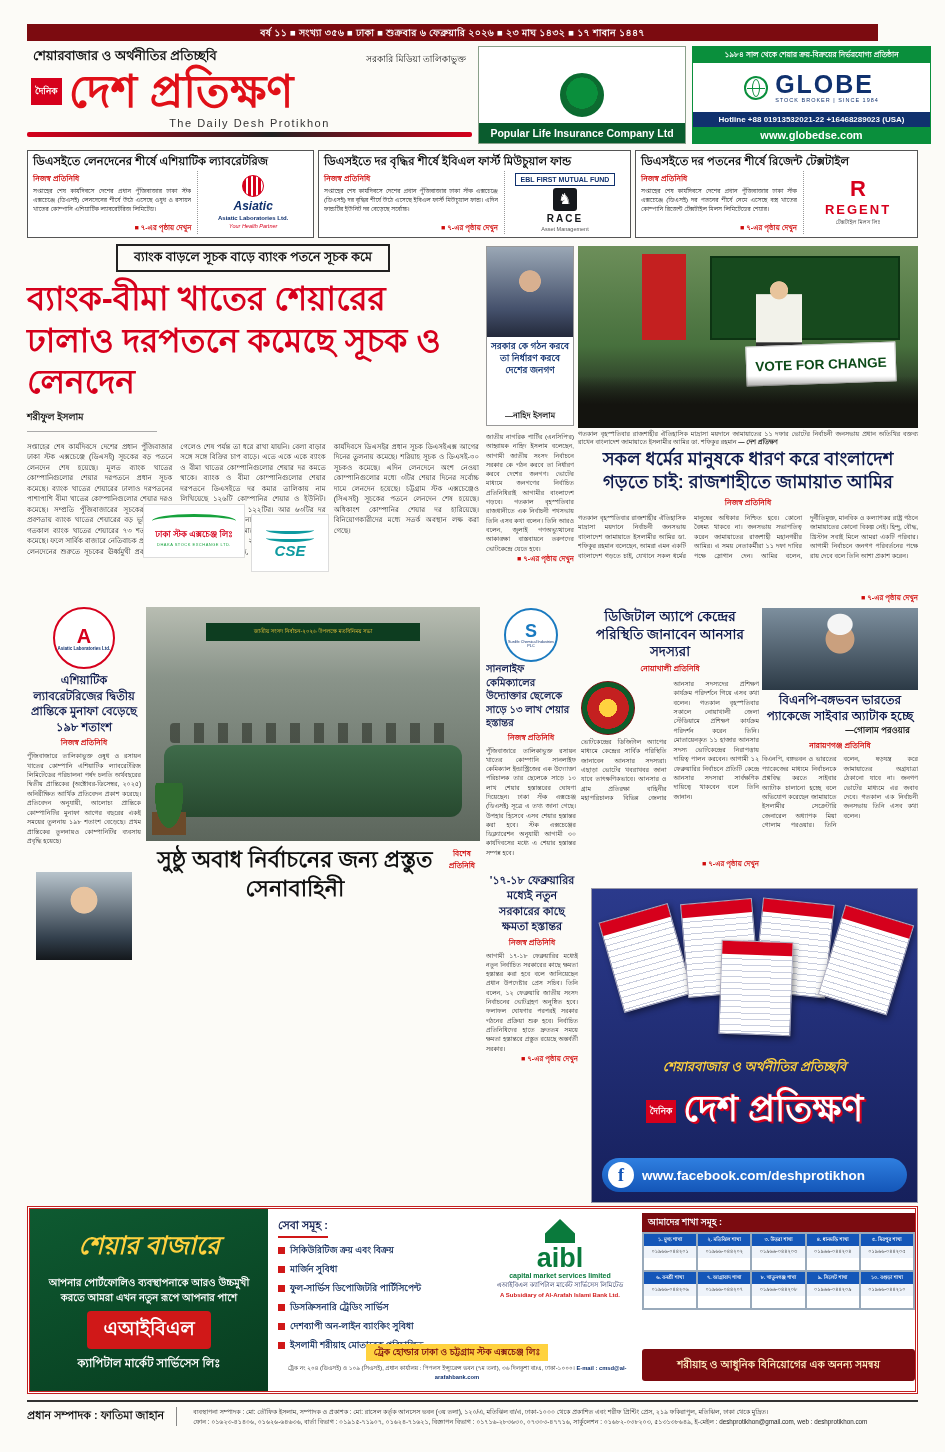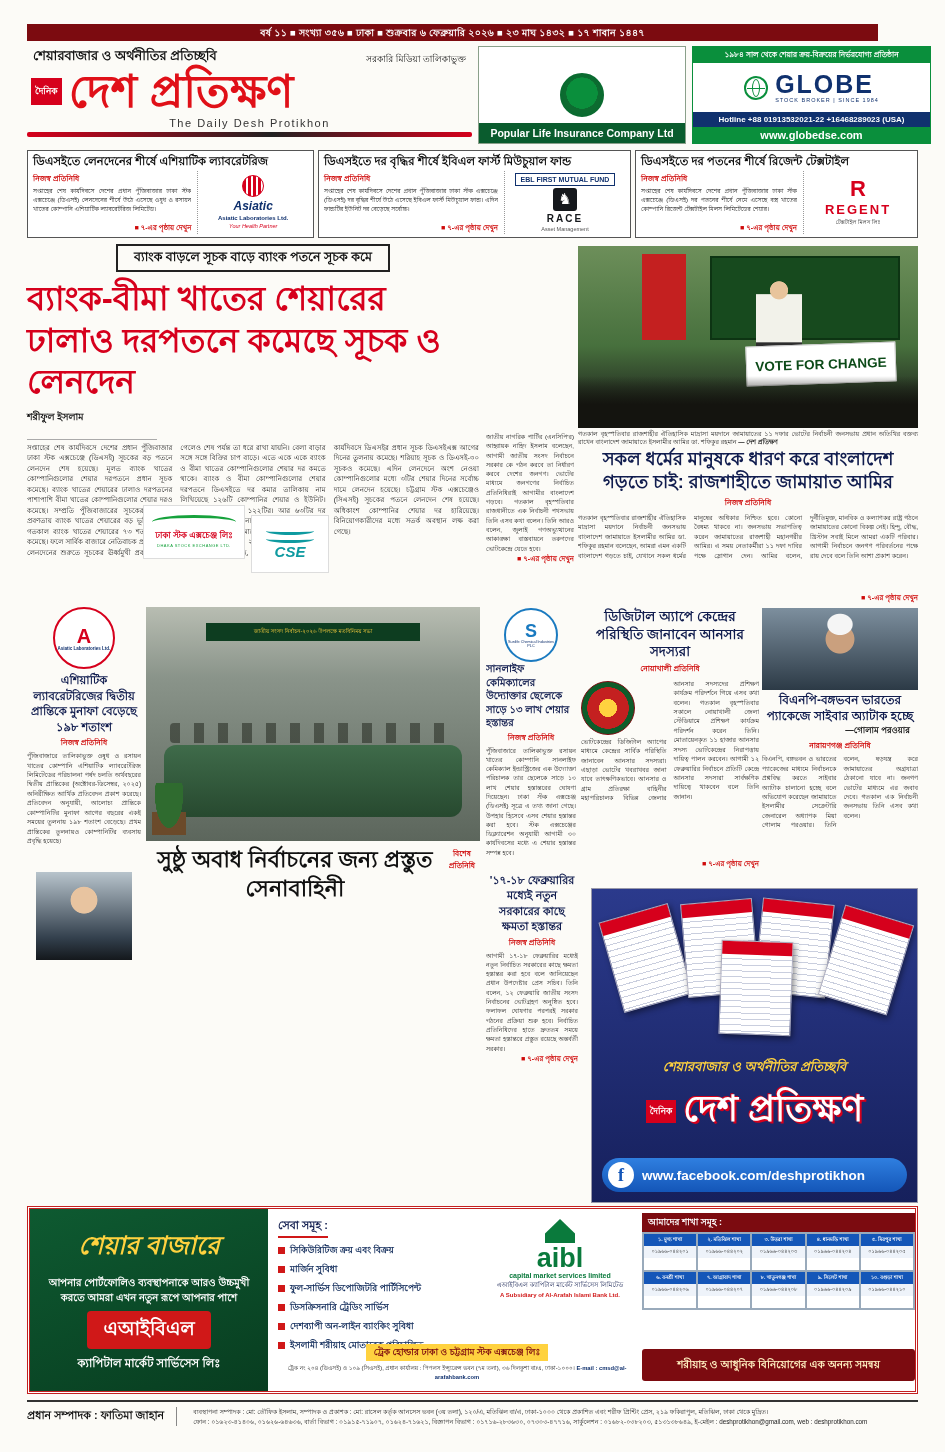--- a/index.html
+++ b/index.html
@@ -55,21 +55,21 @@
   .race-ic{width:24px;height:24px;background:#15181c;color:#fff;border-radius:3px;display:flex;align-items:center;justify-content:center;font-size:15px}
   .race-nm{font-size:10px;font-weight:bold;color:#15181c;letter-spacing:2px}
   .race-sub{font-size:5.5px;color:#555}
   .rg-r{color:#d6001c;font-size:22px;font-weight:bold;line-height:1}
   .rg-nm{color:#d6001c;font-size:13px;font-weight:bold;letter-spacing:2px}
   .rg-sub{font-size:5.5px;color:#222}
 
   .lead{left:27px;top:244px;width:452px;height:360px;position:absolute}
   .kicker{width:fit-content;margin:0 auto;border:2px solid #222;padding:2px 16px;font-size:12.5px;font-weight:bold}
   .lead-h{color:#d6001c;font-size:33px;font-weight:bold;line-height:1.26;margin-top:6px}
-  .lead-by{font-size:9.5px;font-weight:bold;margin:7px 0 3px;border-bottom:1px solid #aaa;padding-bottom:14px;width:130px}
+  .lead-by{font-size:9.5px;font-weight:bold;margin:7px 0 10px;border-bottom:1px solid #aaa;padding-bottom:6px;width:130px}
   .lead-body{position:relative;height:196px;overflow:hidden}
   .dse{position:absolute;left:116px;top:62px;width:102px;height:54px;background:#fff;border:1px solid #ddd;display:flex;flex-direction:column;align-items:center;justify-content:center}
   .dse-arc{width:84px;height:14px;border-top:3px solid #16a23c;border-radius:50%}
   .dse-t{color:#d6001c;font-size:8.5px;font-weight:bold}
   .dse-s{color:#16a23c;font-size:4px;letter-spacing:.5px}
   .cse{position:absolute;left:224px;top:72px;width:78px;height:58px;background:#fff;border:1px solid #ddd;display:flex;flex-direction:column;align-items:center;justify-content:center}
   .cse-w{width:48px;height:8px;border-bottom:3px solid #0e9aa0;border-radius:50%}
   .cse-t{color:#0e9aa0;font-size:15px;font-weight:bold;font-style:italic}
   .lead-more{position:absolute;right:2px;bottom:2px}
 
@@ -295,20 +295,25 @@
       </div>
       <div class="cse">
         <div class="cse-w"></div>
         <div class="cse-w"></div>
         <div class="cse-t">CSE</div>
       </div>
       <div class="more lead-more">■ ৭-এর পৃষ্ঠায় দেখুন</div>
     </div>
   </div>
 
+  <div class="nahid">
+    <div class="nahid-photo"></div>
+    <div class="nahid-q">সরকার কে গঠন করবে তা নির্ধারণ করবে দেশের জনগণ</div>
+    <div class="nahid-a">—নাহিদ ইসলাম</div>
+  </div>
   <div class="nahid-body">
     <div class="bt">জাতীয় নাগরিক পার্টির (এনসিপি'র) আহ্বায়ক নাহিদ ইসলাম বলেছেন, আগামী জাতীয় সংসদ নির্বাচনে সরকার কে গঠন করবে তা নির্ধারণ করবে দেশের জনগণ। ভোটের মাধ্যমে জনগণের নির্বাচিত প্রতিনিধিরাই আগামীর বাংলাদেশ গড়বে। গতকাল বৃহস্পতিবার রাজধানীতে এক নির্বাচনী পথসভায় তিনি এসব কথা বলেন। তিনি আরও বলেন, জুলাই গণঅভ্যুত্থানের আকাঙ্ক্ষা বাস্তবায়নে তরুণদের ভোটকেন্দ্রে যেতে হবে।</div>
     <div class="more">■ ৭-এর পৃষ্ঠায় দেখুন</div>
   </div>
 
   <div class="rally">
     <div class="r-red"></div>
     <div class="r-backdrop"></div>
     <div class="r-speaker"></div>
     <div class="vote">VOTE FOR CHANGE</div>

